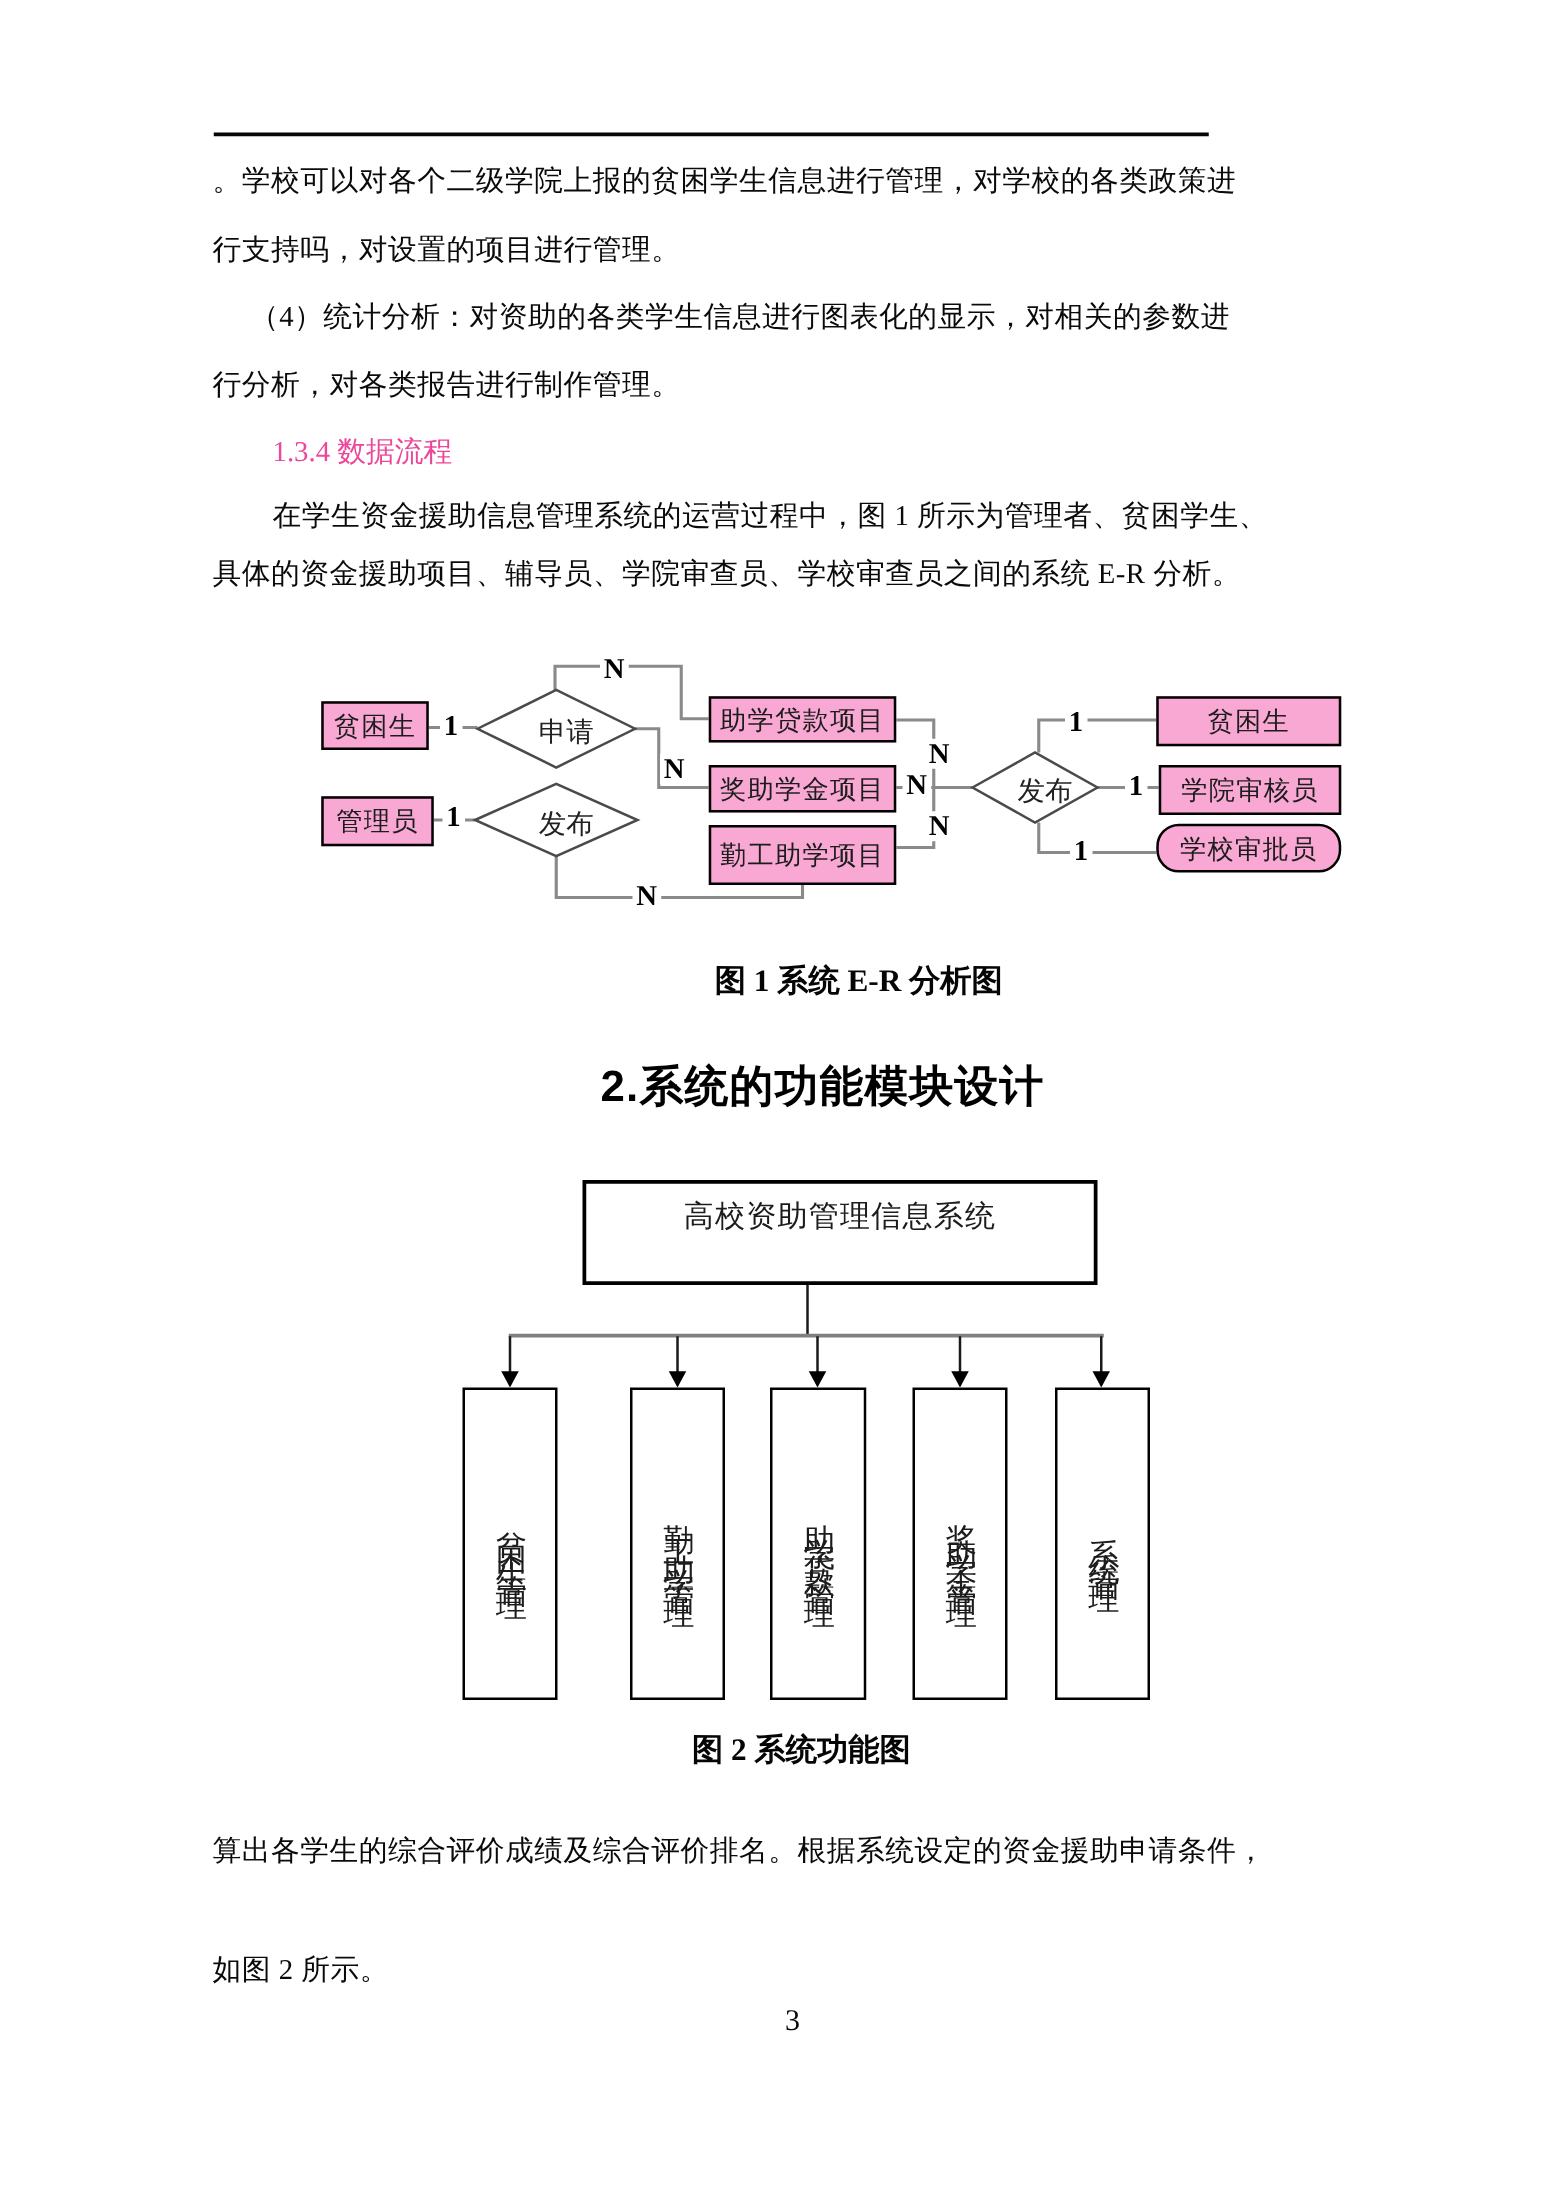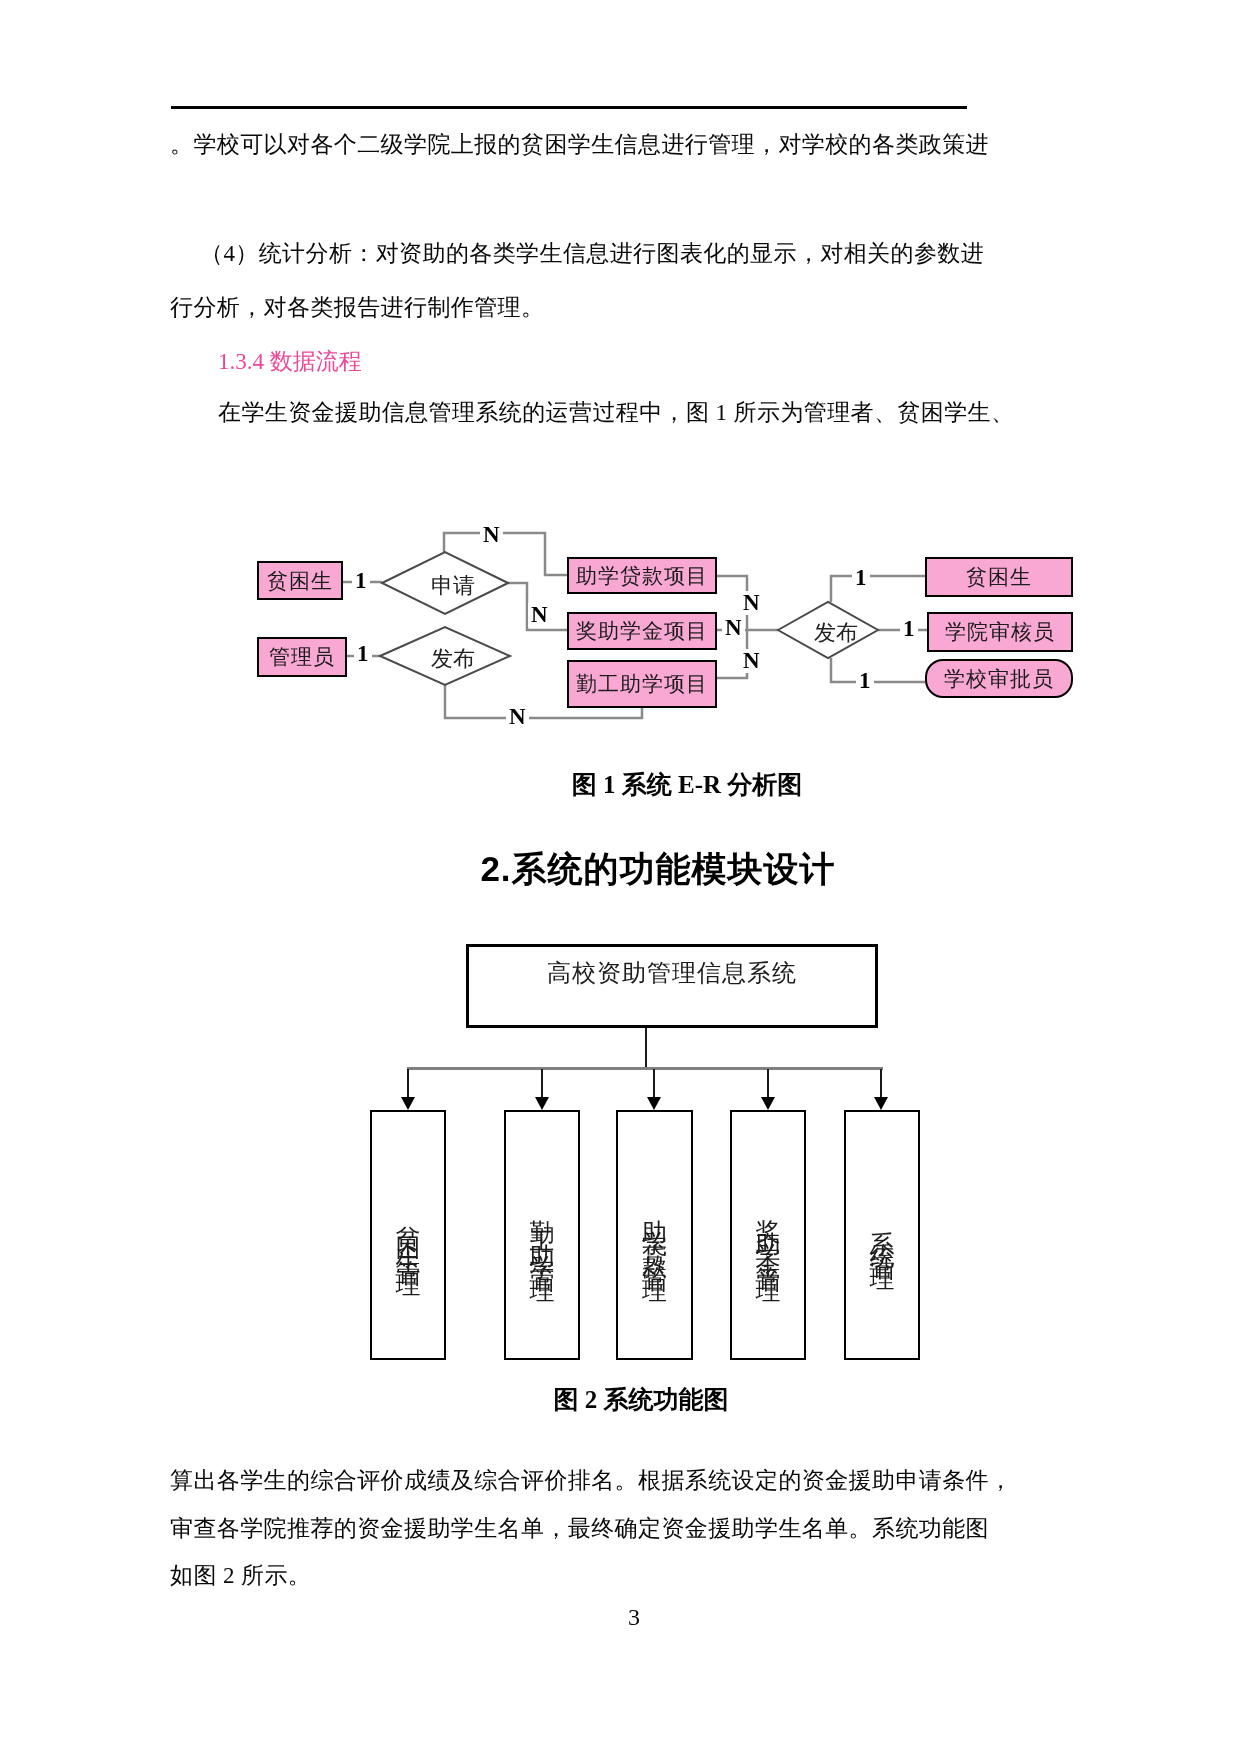--- a/index.html
+++ b/index.html
@@ -47,24 +47,26 @@
   }
 </style>
 </head>
 <body>
 
 <div class="page">
 
   <div class="rule"></div>
 
   <div class="bline" style="left:170px; top:131px;">。学校可以对各个二级学院上报的贫困学生信息进行管理，对学校的各类政策进</div>
+  <div class="bline" style="left:170px; top:186px;">行支持吗，对设置的项目进行管理。</div>
   <div class="bline" style="left:200px; top:240px;">（4）统计分析：对资助的各类学生信息进行图表化的显示，对相关的参数进</div>
   <div class="bline" style="left:170px; top:294px;">行分析，对各类报告进行制作管理。</div>
   <div class="sec-heading" style="left:218px; top:346px;">1.3.4 数据流程</div>
   <div class="bline" style="left:218px; top:399px;">在学生资金援助信息管理系统的运营过程中，图 1 所示为管理者、贫困学生、</div>
+  <div class="bline" style="left:170px; top:445px;">具体的资金援助项目、辅导员、学院审查员、学校审查员之间的系统 E-R 分析。</div>
 
   <div>
     <svg class="er-svg" width="1240" height="760" viewBox="0 0 1240 760">
 
       <g stroke="#8a8a8a" stroke-width="2.5" fill="none">
         <polyline points="343,582 382,582"></polyline>
         <polyline points="347,656 380,656"></polyline>
         <polyline points="444,552 444,533 545,533 545,575 567,575"></polyline>
         <polyline points="508,583 527,583 527,630 567,630"></polyline>
         <polyline points="445,685 445,718 642,718 642,695"></polyline>
@@ -133,17 +135,16 @@
     <div class="f2mod" style="left:370px; top:1110px; width:76px; height:250px;">贫困生管理</div>
     <div class="f2mod" style="left:504px; top:1110px; width:76px; height:250px;">勤工助学管理</div>
     <div class="f2mod" style="left:616px; top:1110px; width:77px; height:250px;">助学贷款管理</div>
     <div class="f2mod" style="left:730px; top:1110px; width:76px; height:250px;">奖助学金管理</div>
     <div class="f2mod" style="left:844px; top:1110px; width:76px; height:250px;">系统管理</div>
   </div>
 
   <div class="caption" style="left:641px; top:1383px;">图 2 系统功能图</div>
 
   <div class="bline" style="left:170px; top:1467px;">算出各学生的综合评价成绩及综合评价排名。根据系统设定的资金援助申请条件，</div>
-  <div class="bline" style="left:170px; top:1515px;">审查各学院推荐的资金援助学生名单，最终确定资金援助学生名单。系统功能图</div>
   <div class="bline" style="left:170px; top:1562px;">如图 2 所示。</div>
 
   <div class="pagenum" style="left:634px; top:1604px;">3</div>
 </div>
 
 </body></html>

